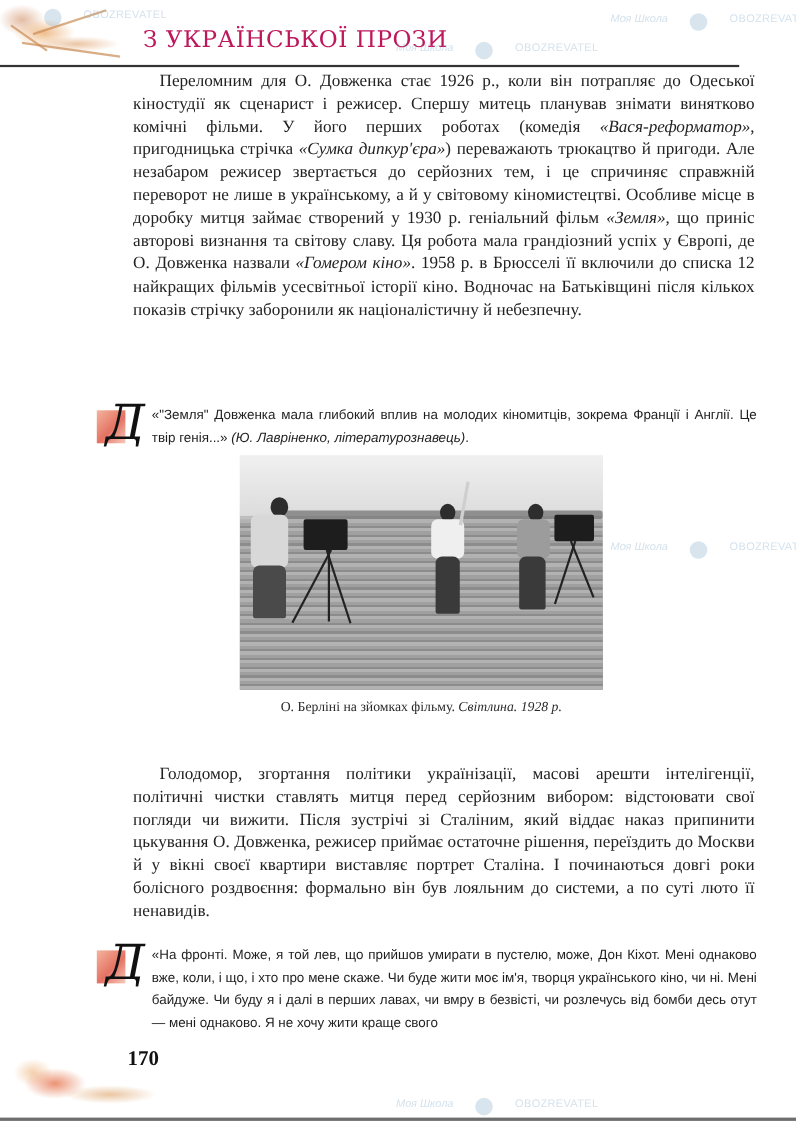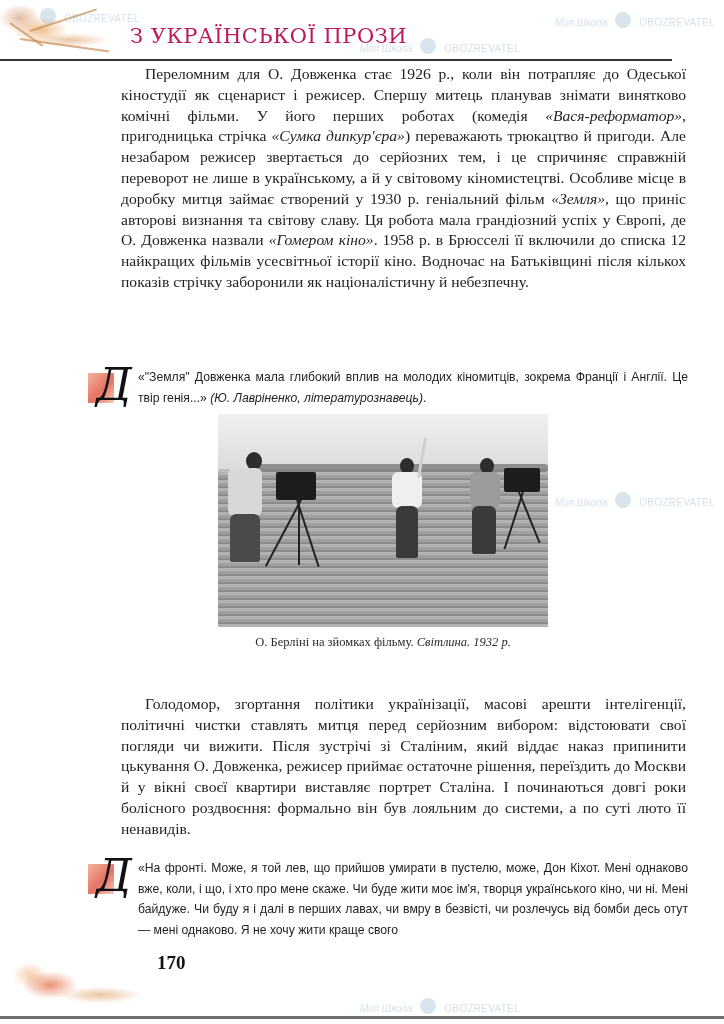--- a/index.html
+++ b/index.html
@@ -73,35 +73,35 @@
     .photo .camera { position: absolute; background: #1d1d1d; border-radius: 2px; }
 
     .photo-caption {
       position: absolute; left: 218px; top: 635px; width: 330px; text-align: center;
       font-size: 12.5px; color: #2a2a2a;
     }
     .photo-caption i { font-style: italic; }
 
     .page-number {
       position: absolute; left: 116px; top: 952px;
-      font-family: "Liberation Serif", serif; font-size: 19px; font-weight: bold; color: #111; margin-left: 41px;
+      font-family: "Liberation Serif", serif; font-size: 19px; font-weight: bold; color: #111;
     }
     .corner-deco-bottom {
       position: absolute; left: 10px; top: 955px; width: 160px; height: 60px;
       background:
         radial-gradient(ellipse 40px 20px at 40px 30px, rgba(230,120,80,0.8), rgba(255,255,255,0) 70%),
         radial-gradient(ellipse 60px 12px at 90px 40px, rgba(220,160,100,0.6), rgba(255,255,255,0) 70%),
         radial-gradient(ellipse 25px 18px at 20px 20px, rgba(240,190,140,0.7), rgba(255,255,255,0) 70%);
     }
     .footer-rule { position: absolute; left: 0; top: 1016px; width: 724px; height: 3px; background: #6e6e6e; }
 
     .watermark {
       position: absolute; font-family: "Liberation Sans", sans-serif; font-size: 10px;
       color: rgba(130,170,200,0.35); font-style: italic; white-space: nowrap; pointer-events: none;
-      display: flex; align-items: flex-end; gap: 8px;
+      display: flex; align-items: flex-start; gap: 20px;
     }
     .watermark .wm-circle {
       width: 16px; height: 16px; border-radius: 50%; background: rgba(130,170,200,0.3);
       display: inline-block;
     }
     .watermark .wm-brand { font-style: normal; letter-spacing: 0.3px; }
   </style>
 </head>
 <body>
 
@@ -146,21 +146,21 @@
   <div class="figure" style="left:178px;top:92px;width:22px;height:52px;"></div>
   <div class="leg" style="left:206px;top:24px;height:40px;width:3px;background:#cfcfcf;transform:rotate(10deg);"></div>
 
   <div class="head" style="left:262px;top:44px;width:14px;height:16px;"></div>
   <div class="shirt" style="left:252px;top:58px;width:30px;height:36px;background:#9c9c9c;"></div>
   <div class="figure" style="left:254px;top:92px;width:24px;height:48px;"></div>
   <div class="camera" style="left:286px;top:54px;width:36px;height:24px;"></div>
   <div class="leg" style="left:300px;top:78px;height:55px;transform:rotate(-22deg);"></div>
   <div class="leg" style="left:304px;top:78px;height:60px;transform:rotate(18deg);"></div>
 </div>
-<div class="photo-caption"><span>О. Берліні на зйомках фільму. </span><i>Світлина. 1932 р.</i></div>
+<div class="photo-caption"><span>О. Берліні на зйомках фільму. </span><i>Світлина. 1928 р.</i></div>
 
 <div class="body-text" style="top:694px;">
   <p class="indent">Голодомор, згортання політики українізації, масові арешти інтелігенції, політичні чистки ставлять митця перед серйозним вибором: відстоювати свої погляди чи вижити. Після зустрічі зі Сталіним, який віддає наказ припинити цькування О. Довженка, режисер приймає остаточне рішення, переїздить до Москви й у вікні своєї квартири виставляє портрет Сталіна. І починаються довгі роки болісного роздвоєння: формально він був лояльним до системи, а по суті люто її ненавидів.</p>
 </div>
 
 <div class="quote-block" style="top:858px;">
   <div class="quote-icon">
     <div class="swatch"></div>
     <div class="glyph">Д</div>
   </div>

